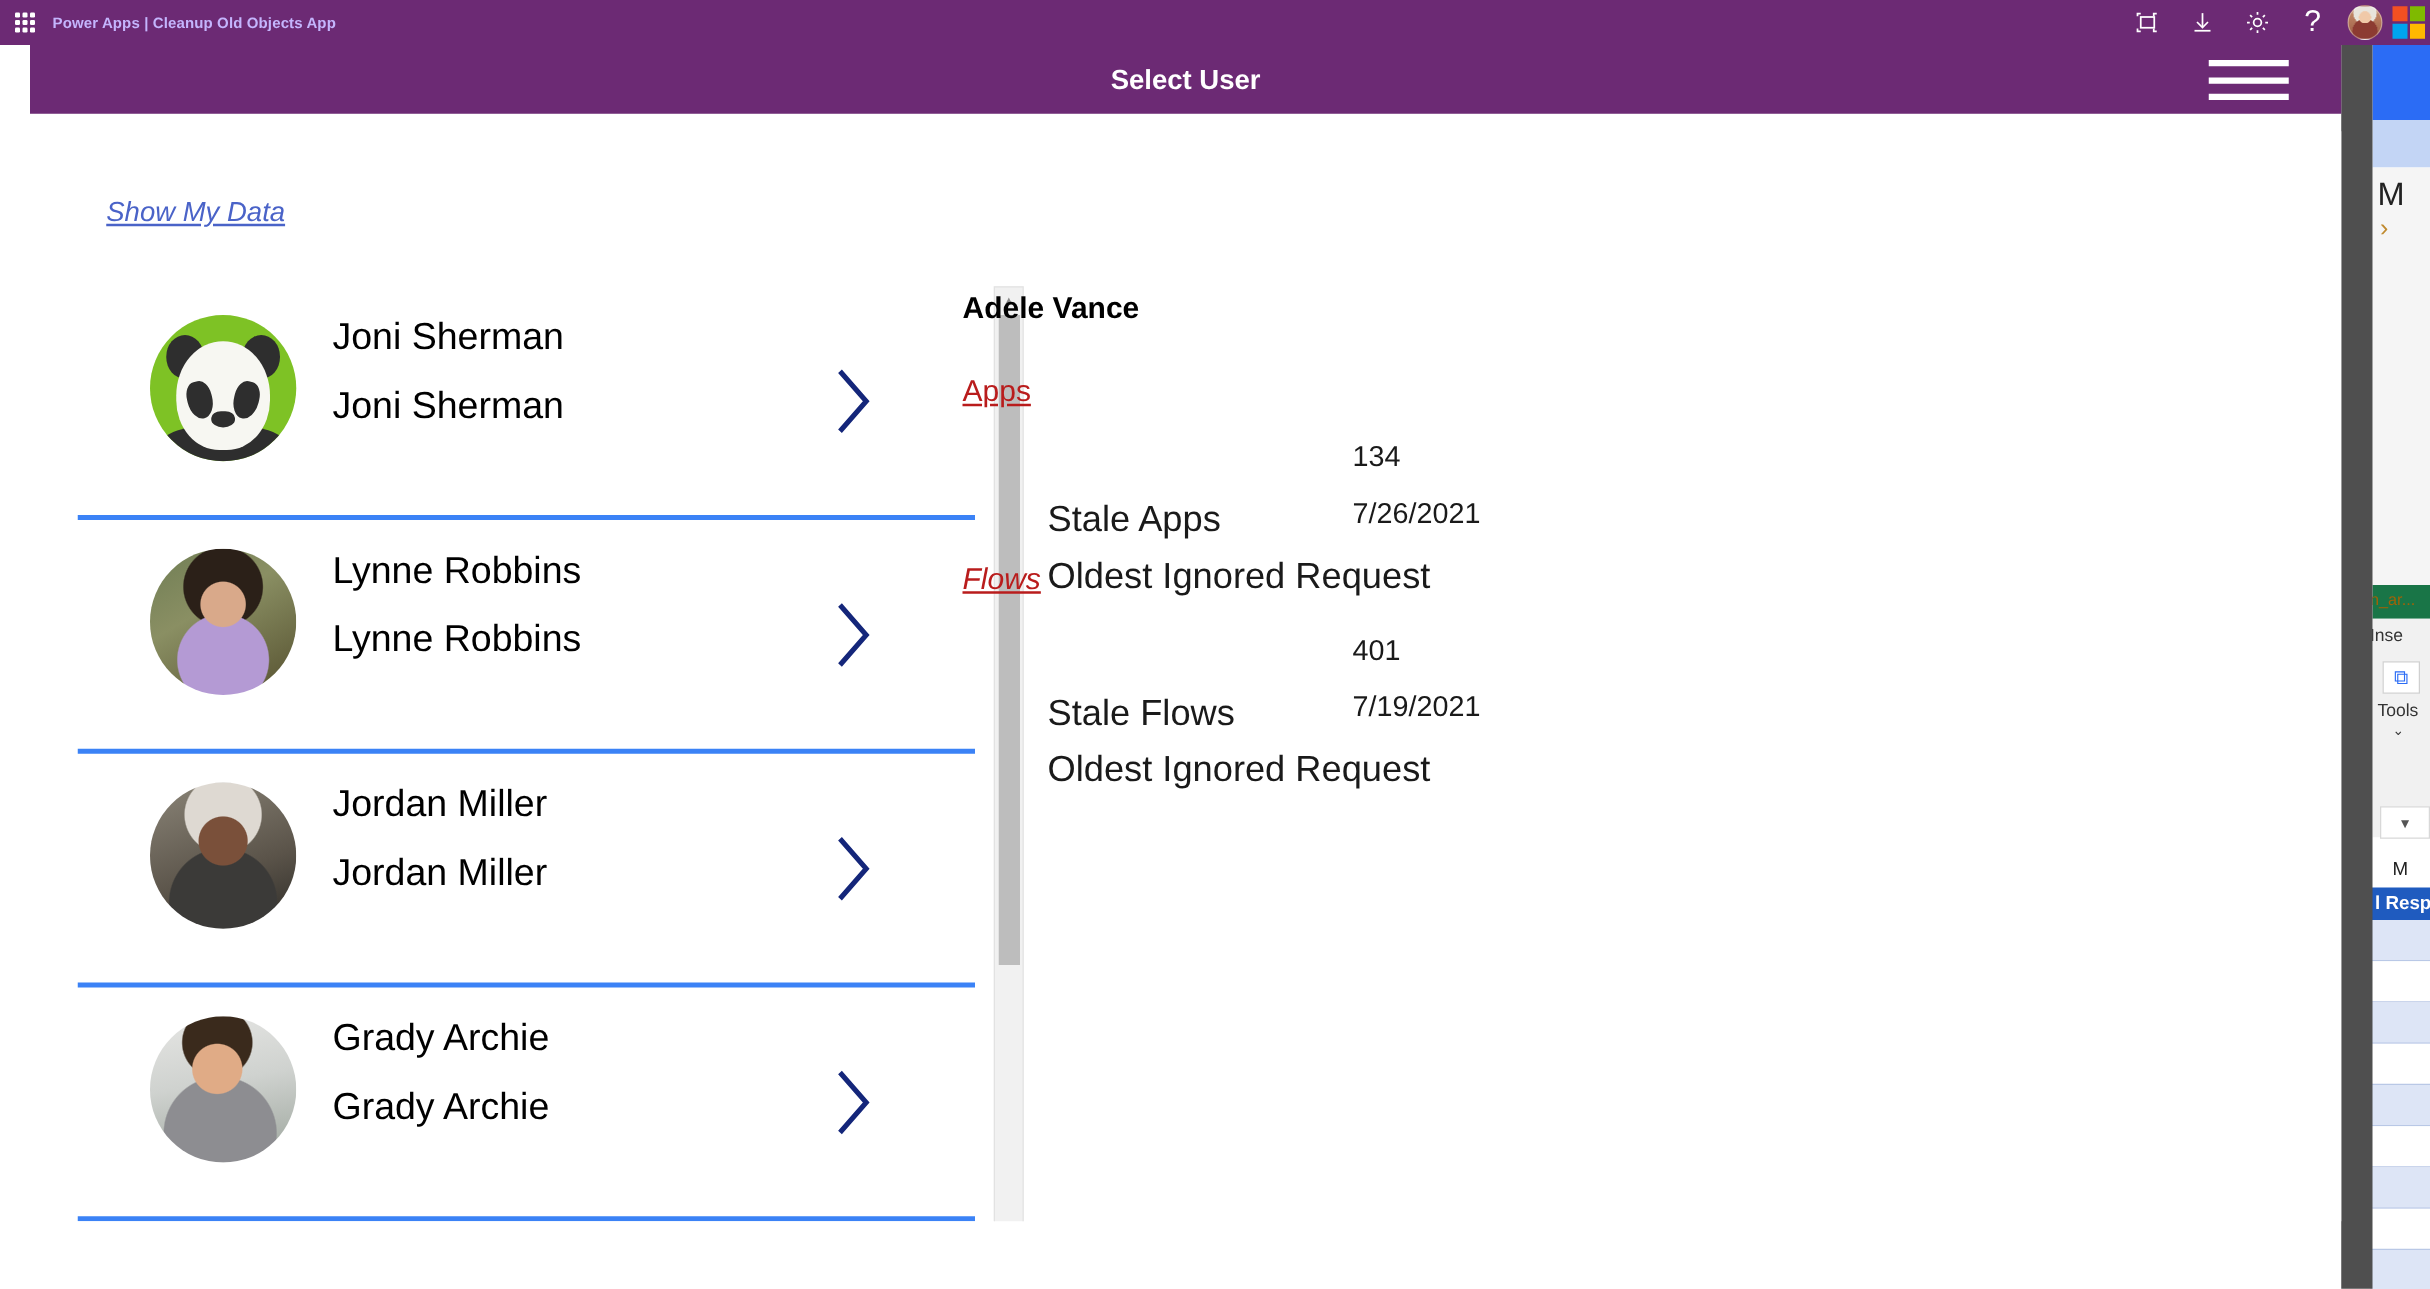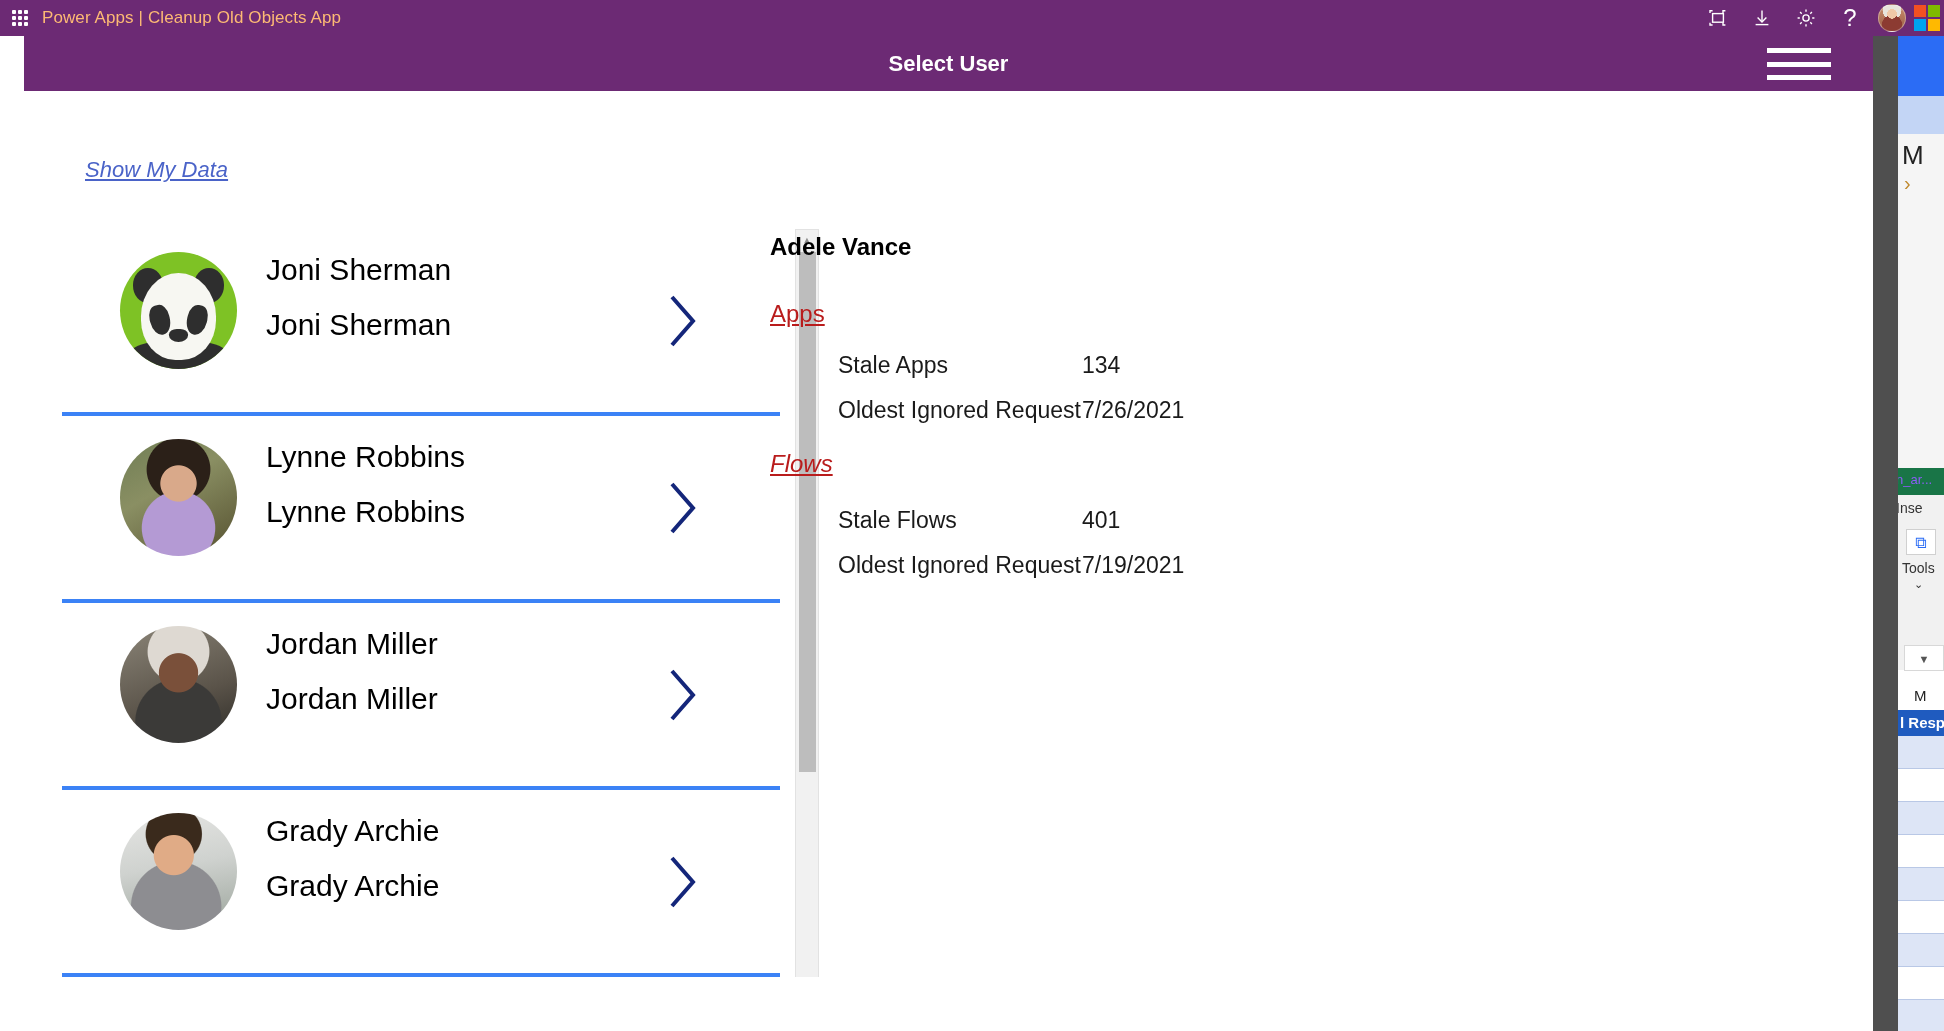--- a/index.html
+++ b/index.html
@@ -19,21 +19,21 @@
   .bg-blue-band   { left: 1898px; top: 36px;  width: 46px; height: 60px;  background: #2b6cf5; }
   .bg-lblue-band  { left: 1898px; top: 96px;  width: 46px; height: 38px;  background: #c3d5f5; }
   .bg-grey-panel  { left: 1898px; top: 134px; width: 46px; height: 334px; background: #f5f5f5; }
   .bg-green-band  { left: 1898px; top: 468px; width: 46px; height: 27px;  background: #197547; }
   .bg-ribbon      { left: 1898px; top: 495px; width: 46px; height: 175px; background: #f1f1f1; }
   .bg-grid-area   { left: 1898px; top: 670px; width: 46px; height: 361px; background: #ffffff; }
 
   .bg-text { position: absolute; font-size: 15px; color: #1a1a1a; white-space: nowrap; }
   .bg-m-letter  { left: 1902px; top: 140px; font-size: 26px; color: #222; }
   .bg-chevron   { left: 1904px; top: 172px; font-size: 20px; color: #c08a2e; }
-  .bg-filename  { left: 1896px; top: 472px; font-size: 13px; color: #8b5cf6; }
+  .bg-filename  { left: 1896px; top: 472px; font-size: 13px; color: #a16207; }
   .bg-insert    { left: 1896px; top: 500px; font-size: 14px; color: #333; }
   .bg-tools-ico {
     position: absolute; left: 1906px; top: 529px; width: 30px; height: 26px;
     border: 1px solid #d0d0d0; background: #fff; color: #2b6cf5;
     font-size: 16px; text-align: center; line-height: 26px;
   }
   .bg-tools-lbl { left: 1902px; top: 560px; font-size: 14px; color: #333; }
   .bg-tools-car { left: 1914px; top: 578px; font-size: 11px; color: #333; }
   .bg-dropdown {
     position: absolute; left: 1904px; top: 645px; width: 40px; height: 26px;
@@ -61,21 +61,21 @@
     position: absolute; top: 0; left: 0; width: 1944px; height: 36px;
     background: #6c2a74; display: flex; align-items: center;
   }
   #waffle {
     width: 16px; height: 16px; margin-left: 12px; margin-right: 14px;
     display: grid; grid-template-columns: repeat(3, 4px); grid-template-rows: repeat(3, 4px);
     gap: 2px; cursor: pointer;
   }
   #waffle i { width: 4px; height: 4px; background: #fff; border-radius: 1px; display: block; }
   #brand {
-    color: #fdba74; font-size: 17px; font-weight: normal; white-space: nowrap;
+    color: #c4b5fd; font-size: 12px; font-weight: bold; white-space: nowrap;
     letter-spacing: .1px;
   }
   #topbar-right {
     margin-left: auto; display: flex; align-items: center; height: 36px;
   }
   .tb-icon {
     width: 44px; height: 36px; display: flex; align-items: center; justify-content: center;
     color: #ffffff; cursor: pointer;
   }
   #avatar-top {
@@ -227,21 +227,21 @@
     font-size: 24px; font-weight: bold; color: #000; white-space: nowrap;
   }
   .section-link {
     position: absolute; left: 0;
     font-size: 24px; color: #b91c1c; text-decoration: underline;
     cursor: pointer; white-space: nowrap;
   }
   #apps-link  { top: 95px; }
   #flows-link { top: 245px; font-style: italic; }
   .stat-label {
-    position: absolute; left: 68px; font-size: 23px; color: #1a1a1a; white-space: nowrap;
+    position: absolute; left: 68px; font-size: 29px; color: #1a1a1a; white-space: nowrap; margin-top: 48px;
   }
   .stat-value {
     position: absolute; left: 312px; font-size: 23px; color: #1a1a1a; white-space: nowrap;
   }
   .srow-0 { top: 147px; }
   .srow-1 { top: 192px; }
   .srow-2 { top: 302px; }
   .srow-3 { top: 347px; }
 </style>
 </head>

